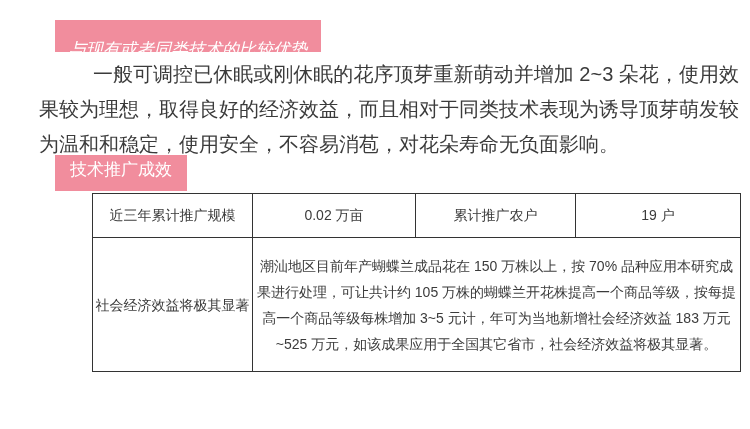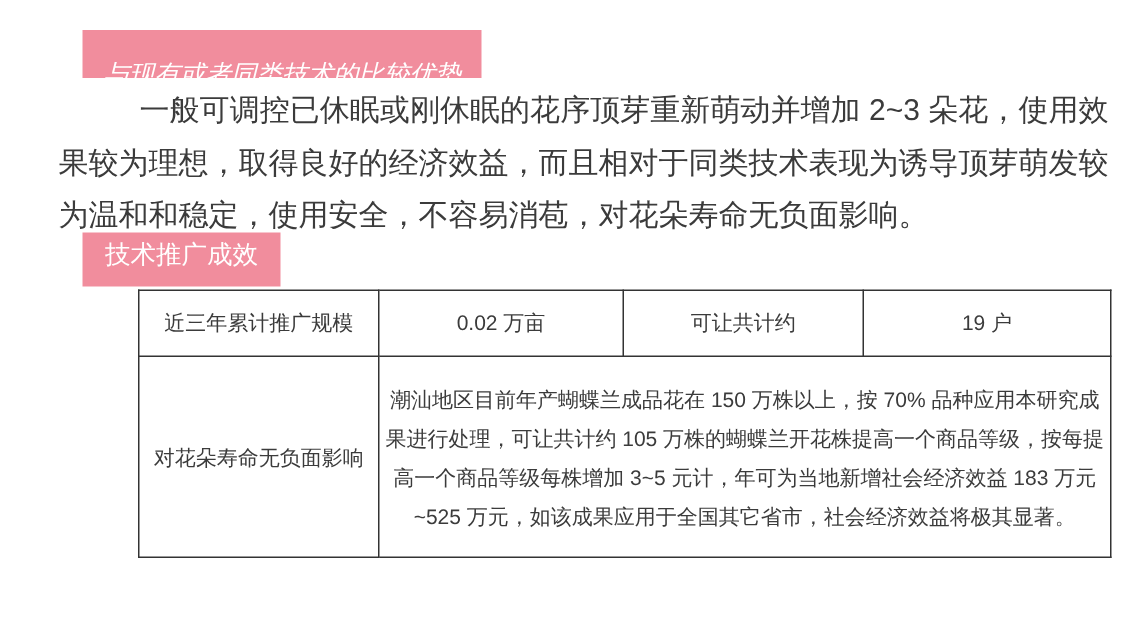--- a/index.html
+++ b/index.html
@@ -97,23 +97,23 @@
     <colgroup>
       <col style="width:160px">
       <col style="width:163px">
       <col style="width:160px">
       <col style="width:165px">
     </colgroup>
     <tbody>
       <tr class="row-scale">
         <td>近三年累计推广规模</td>
         <td>0.02 万亩</td>
-        <td>可让共计约</td>
+        <td>累计推广农户</td>
         <td>19 户</td>
       </tr>
       <tr class="row-desc">
-        <td class="desc-label">对花朵寿命无负面影响</td>
+        <td class="desc-label">社会经济效益将极其显著</td>
         <td colspan="3" class="desc-text">潮汕地区目前年产蝴蝶兰成品花在 150 万株以上，按 70% 品种应用本研究成果进行处理，可让共计约 105 万株的蝴蝶兰开花株提高一个商品等级，按每提高一个商品等级每株增加 3~5 元计，年可为当地新增社会经济效益 183 万元 ~525 万元，如该成果应用于全国其它省市，社会经济效益将极其显著。</td>
       </tr>
     </tbody>
   </table>
 
 </div>
 
 </body></html>

